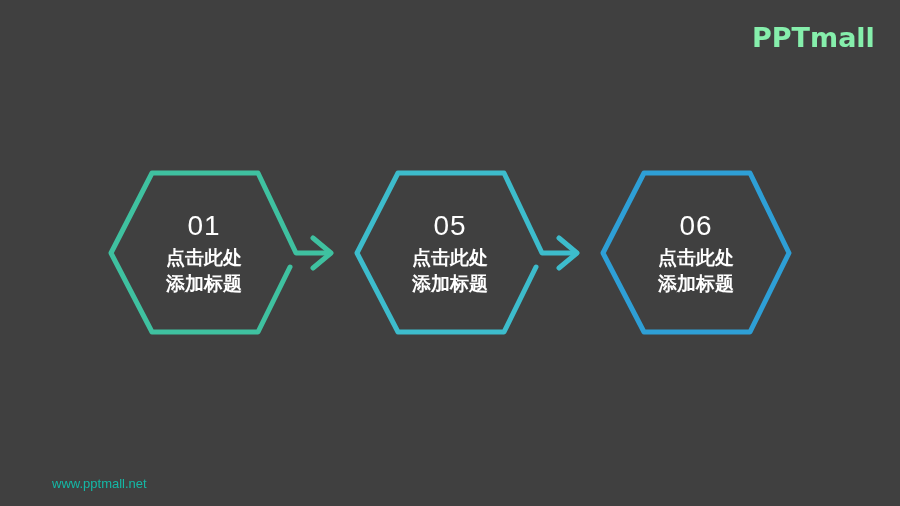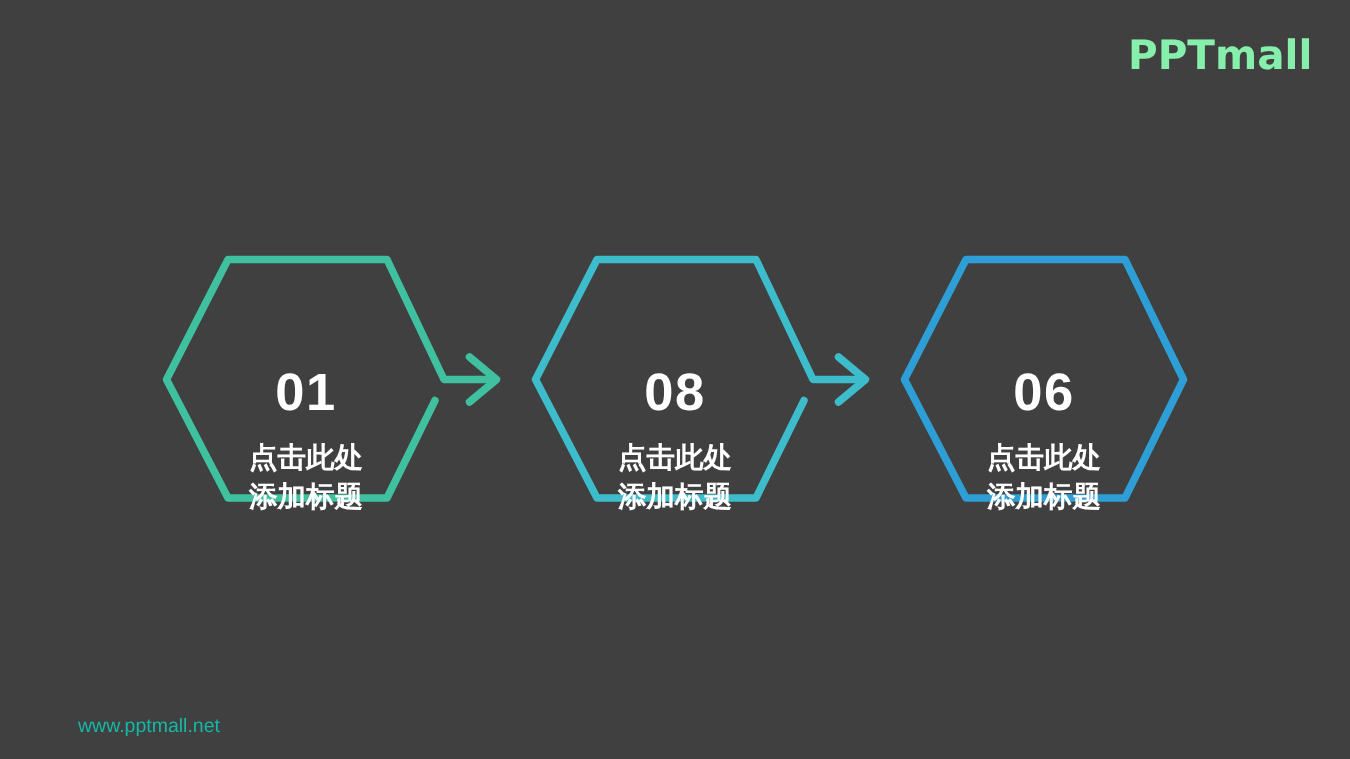--- a/index.html
+++ b/index.html
@@ -7,26 +7,26 @@
     width: 900px; height: 506px; overflow: hidden;
     background: #404040;
     font-family: "DejaVu Sans", "Liberation Sans", sans-serif;
     position: relative;
   }
   .canvas { position: absolute; left: 0; top: 0; width: 900px; height: 506px; }
   .step-text {
     position: absolute; width: 140px; text-align: center; color: #ffffff;
   }
   .step-num {
-    display: block; font-weight: bold; font-size: 35px; line-height: 32px;
-    font-family: "Liberation Sans", "DejaVu Sans", sans-serif; letter-spacing: 1px; margin-top: 36px;
+    display: block; font-weight: normal; font-size: 28px; line-height: 32px;
+    font-family: "Liberation Sans", "DejaVu Sans", sans-serif; letter-spacing: 1px;
   }
   .step-title {
     display: block; font-weight: bold; font-size: 19px; line-height: 26px;
-    margin-top: 14px;
+    margin-top: 2px;
   }
   .logo {
     position: absolute; left: 752px; top: 22px;
     font-family: "DejaVu Sans", sans-serif; font-size: 27px; font-weight: bold;
     color: #86efac; letter-spacing: 0px;
   }
   .footer-url {
     position: absolute; left: 52px; top: 476px;
     font-family: "Liberation Sans", sans-serif; font-size: 13px; color: #14b8a6;
   }
@@ -52,21 +52,21 @@
     </g>
   </svg>
 
   <div class="step-text" style="left:134px; top:210px;">
     <span class="step-num">01</span>
     <span class="step-title">点击此处</span>
     <span class="step-title" style="margin-top:0">添加标题</span>
   </div>
 
   <div class="step-text" style="left:380px; top:210px;">
-    <span class="step-num">08</span>
+    <span class="step-num">05</span>
     <span class="step-title">点击此处</span>
     <span class="step-title" style="margin-top:0">添加标题</span>
   </div>
 
   <div class="step-text" style="left:626px; top:210px;">
     <span class="step-num">06</span>
     <span class="step-title">点击此处</span>
     <span class="step-title" style="margin-top:0">添加标题</span>
   </div>
 

